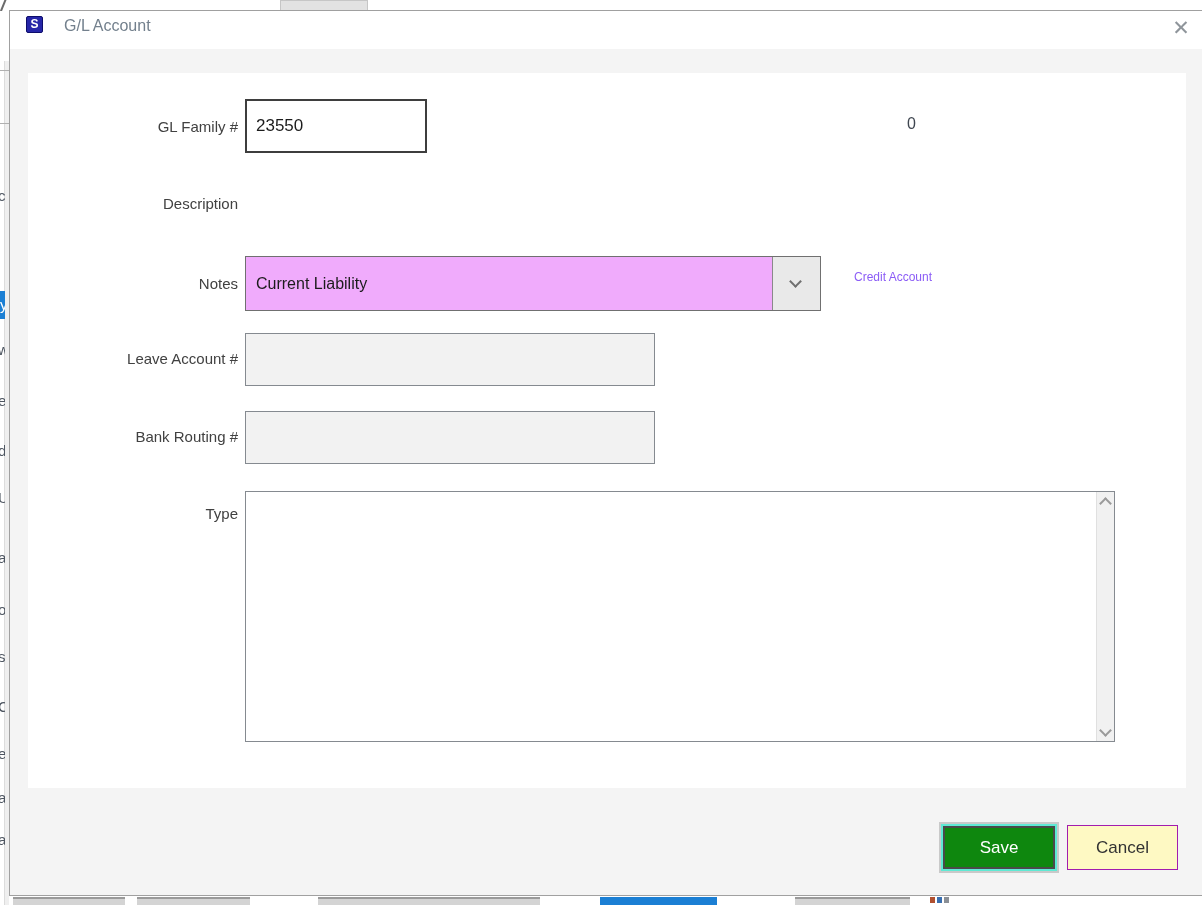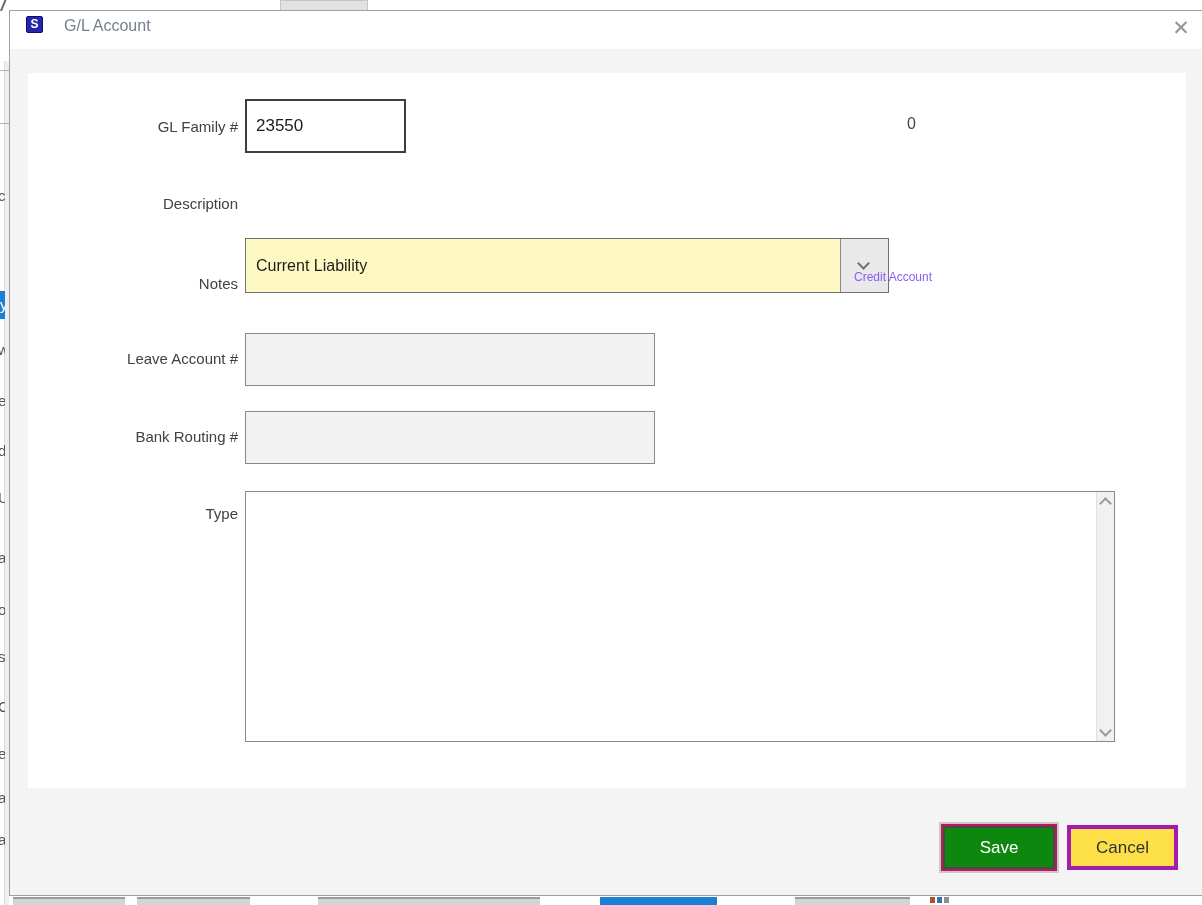--- a/index.html
+++ b/index.html
@@ -39,28 +39,28 @@
 
   .fld-label { position:absolute; width:197px; text-align:right; font-size:15px; color:#414141; }
   #lbl-gl      { left:31px; top:107px; }
   #lbl-desc    { left:31px; top:184px; }
   #lbl-type    { left:31px; top:264px; }
   #lbl-bankacc { left:31px; top:339px; }
   #lbl-bankrt  { left:31px; top:417px; }
   #lbl-notes   { left:31px; top:494px; }
 
   input, .combo-value { font-family:"Liberation Sans", sans-serif; }
-  #gl-input { position:absolute; left:235px; top:88px; width:161px; height:54px;
+  #gl-input { position:absolute; left:235px; top:88px; width:182px; height:54px;
     border:2px solid #3e3e3e; font-size:17px; padding:0 9px; color:#1c1c1c; outline:none; background:#fff; }
   #balance-value { position:absolute; left:897px; top:104px; font-size:16px; color:#3f4650; }
   #desc-input { position:absolute; left:235px; top:168px; width:679px; height:50px;
     border:1px solid #707070; font-size:16px; padding:0 10px; color:#1c1c1c; outline:none; background:#fff; }
 
-  #type-combo { position:absolute; left:235px; top:227px; width:644px; height:55px;
-    background:#fef9c3; border:1px solid #707070; }
+  #type-combo { position:absolute; left:235px; top:245px; width:576px; height:55px;
+    background:#f0abfc; border:1px solid #707070; }
   .combo-value { position:absolute; left:10px; top:0; line-height:53px; font-size:16px; color:#1c1c1c; }
   #type-dropdown-btn { position:absolute; right:0; top:0; width:48px; height:53px;
     background:#e9e9e9; border-left:1px solid #8a8a8a; cursor:pointer; }
   .chev-down, .chev-up { position:absolute; width:9px; height:9px;
     border-right:2px solid #6f6f6f; border-bottom:2px solid #6f6f6f; }
   #type-dropdown-btn .chev-down { left:18px; top:20px; transform:rotate(45deg); }
   #type-note { position:absolute; left:844px; top:259px; font-size:12px; color:#8b5cf6; }
 
   .disabled-input { position:absolute; left:235px; width:410px; height:53px;
     background:#f2f2f2; border:1px solid #858a90; font-size:16px; padding:0 10px; color:#555; }
@@ -72,25 +72,25 @@
   #notes-input { position:absolute; left:0; top:0; width:850px; height:249px;
     border:none; outline:none; resize:none; font-size:15px; padding:6px 8px; background:transparent; }
   #notes-scrollbar { position:absolute; right:0; top:0; width:18px; height:249px;
     background:#f1f1f1; border-left:1px solid #e0e0e0; }
   .scroll-btn { position:absolute; left:0; width:18px; height:18px; cursor:pointer; }
   #scroll-up { top:0; }  #scroll-down { bottom:0; }
   #scroll-up .chev-up { left:4px; top:7px; border-color:#9a9a9a; transform:rotate(-135deg); }
   #scroll-down .chev-down { left:4px; top:3px; border-color:#9a9a9a; transform:rotate(45deg); }
 
   #save-outer { position:absolute; left:929px; top:811px; width:120px; height:51px;
-    border:2px solid #c9c9c9; background:#be185d; padding:2px; cursor:pointer; }
+    border:2px solid #c9c9c9; background:#5eead4; padding:2px; cursor:pointer; }
   #save-button { width:100%; height:100%; border:2px solid #4a4a4a;
     color:#ffffff; font-size:17px; text-align:center; display:flex; align-items:center; justify-content:center; }
   #cancel-button { position:absolute; left:1057px; top:814px; width:111px; height:45px;
-    background:#fde047; border:4px solid #a21caf; color:#323232; font-size:17px;
+    background:#fef9c3; border:1px solid #a21caf; color:#323232; font-size:17px;
     display:flex; align-items:center; justify-content:center; cursor:pointer; }
 </style>
 </head>
 <body>
 
 <div id="bg-layer">
   <div class="bg-diag"></div>
   <div class="bg-tab"></div>
   <div class="bg-topline"></div>
   <div class="bg-topline-dark"></div>

